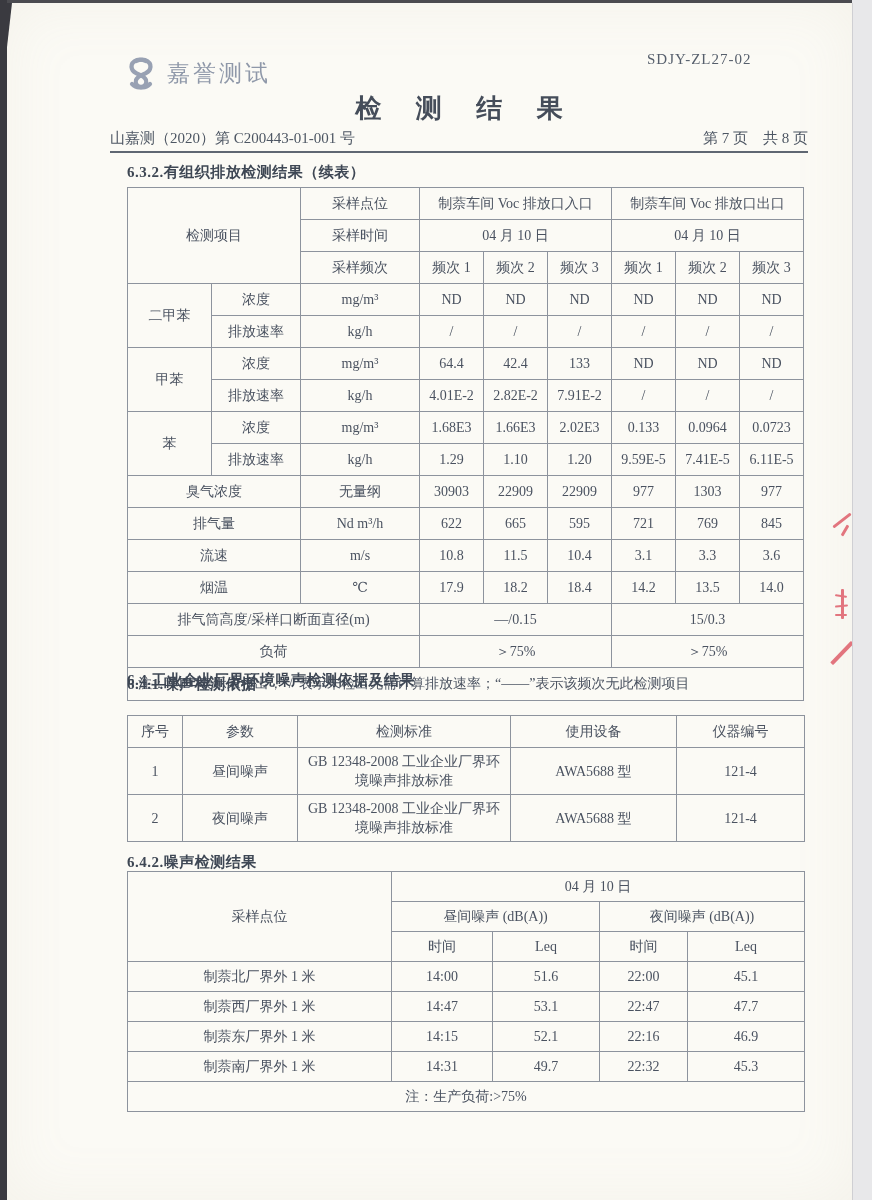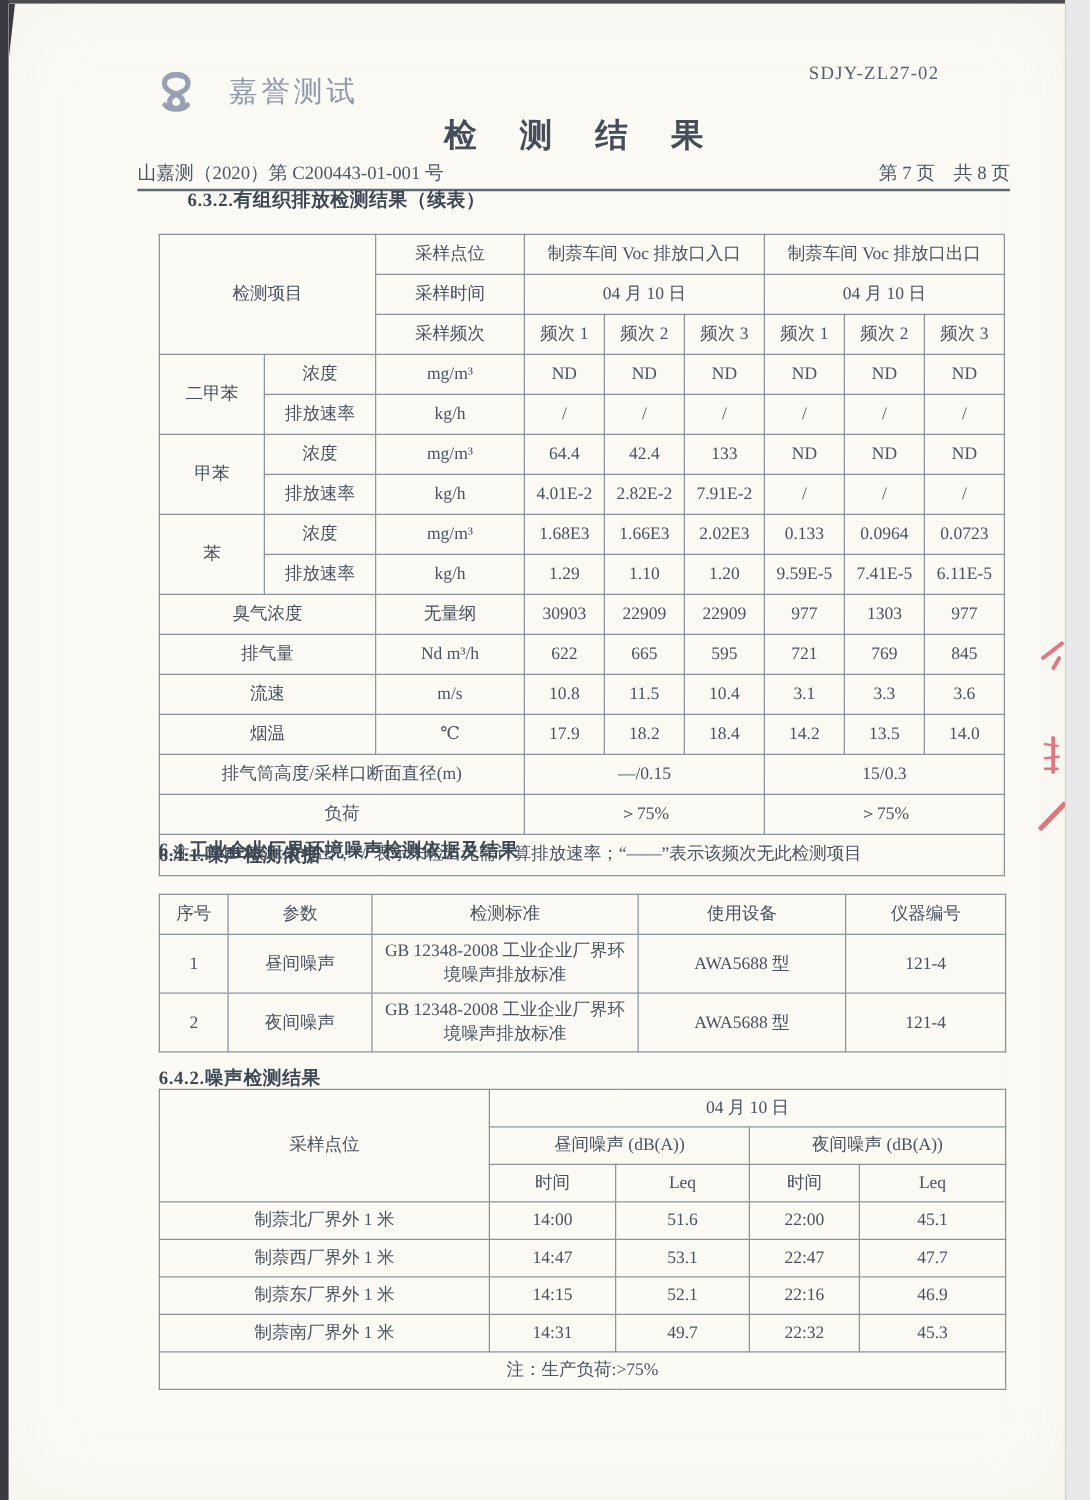--- a/index.html
+++ b/index.html
@@ -12,21 +12,21 @@
   .edge-left{position:absolute;left:0;top:0;width:7px;height:1200px;background:#3a3a40;}
   .edge-top{position:absolute;left:0;top:0;width:852px;height:3px;background:#4b4b50;}
   .page{
     position:absolute;left:7px;top:3px;width:845px;height:1197px;
     background:#fbfaf5;border-right:1px solid #cfcfd3;overflow:hidden;
     box-shadow:inset 0 0 60px rgba(185,175,150,.10);
   }
   .corner{position:absolute;left:0;top:0;width:0;height:0;
     border-left:5px solid #3a3a40;border-bottom:44px solid transparent;}
   
-  .logo{position:absolute;left:116px;top:52px;display:flex;align-items:center;gap:24px;}
+  .logo{position:absolute;left:116px;top:52px;display:flex;align-items:center;gap:8px;}
   .logo-text{font-size:23px;color:#8f98a9;letter-spacing:3px;}
   .doc-code{position:absolute;left:640px;top:48px;font-size:15px;letter-spacing:1px;color:#565f6c;}
   .title{position:absolute;left:120px;top:88px;width:678px;text-align:center;
     font-size:26px;font-weight:bold;letter-spacing:14px;color:#454d5a;}
   .ref-row{position:absolute;left:103px;top:126px;width:698px;display:flex;justify-content:space-between;font-size:15px;color:#4d5663;}
   .hrule{position:absolute;left:103px;top:148px;width:698px;height:2px;background:#5f6772;}
   
   .sec{position:absolute;left:120px;font-size:15px;font-weight:bold;color:#3e4754;letter-spacing:.5px;}
   
   table{border-collapse:collapse;table-layout:fixed;width:677px;font-size:14px;color:#4a5260;}
@@ -65,21 +65,21 @@
     <span class="logo-text">嘉誉测试</span>
   </div>
   <div class="doc-code">SDJY-ZL27-02</div>
   <div class="title">检 测 结 果</div>
   <div class="ref-row">
     <span>山嘉测（2020）第 C200443-01-001 号</span>
     <span>第 7 页　共 8 页</span>
   </div>
   <div class="hrule"></div>
 
-  <div class="sec" style="top:148px;margin-left:23px;">6.3.2.有组织排放检测结果（续表）</div>
+  <div class="sec" style="top:160px;">6.3.2.有组织排放检测结果（续表）</div>
 
   <div class="tbl-wrap" style="top:184px;">
     <table class="t1">
       <colgroup>
         <col style="width:84px">
           <col style="width:89px">
           <col style="width:119px">
         <col style="width:64px">
           <col style="width:64px">
           <col style="width:64px">

